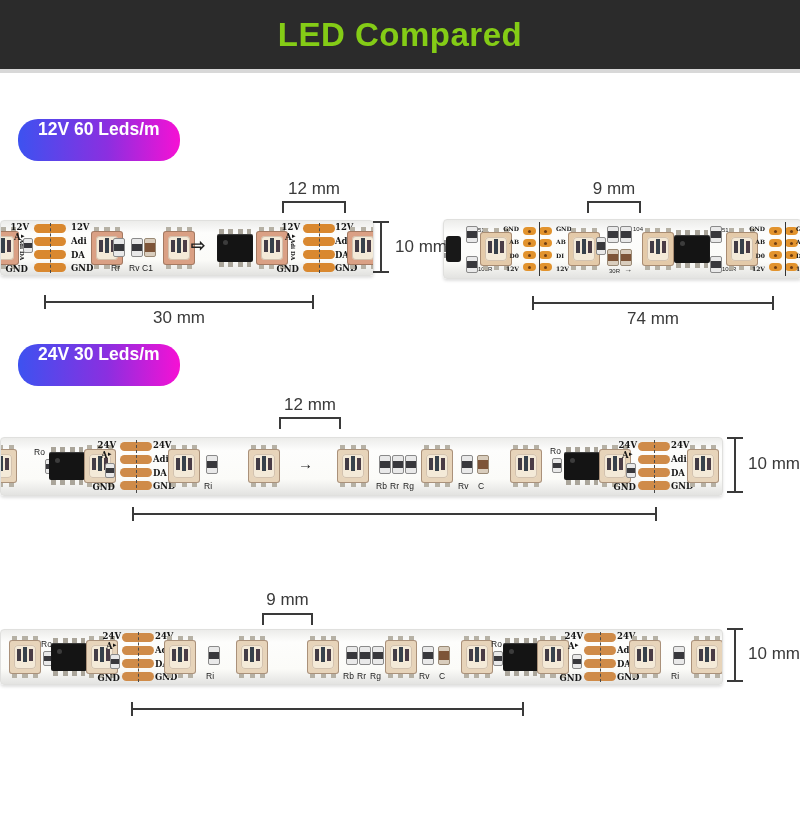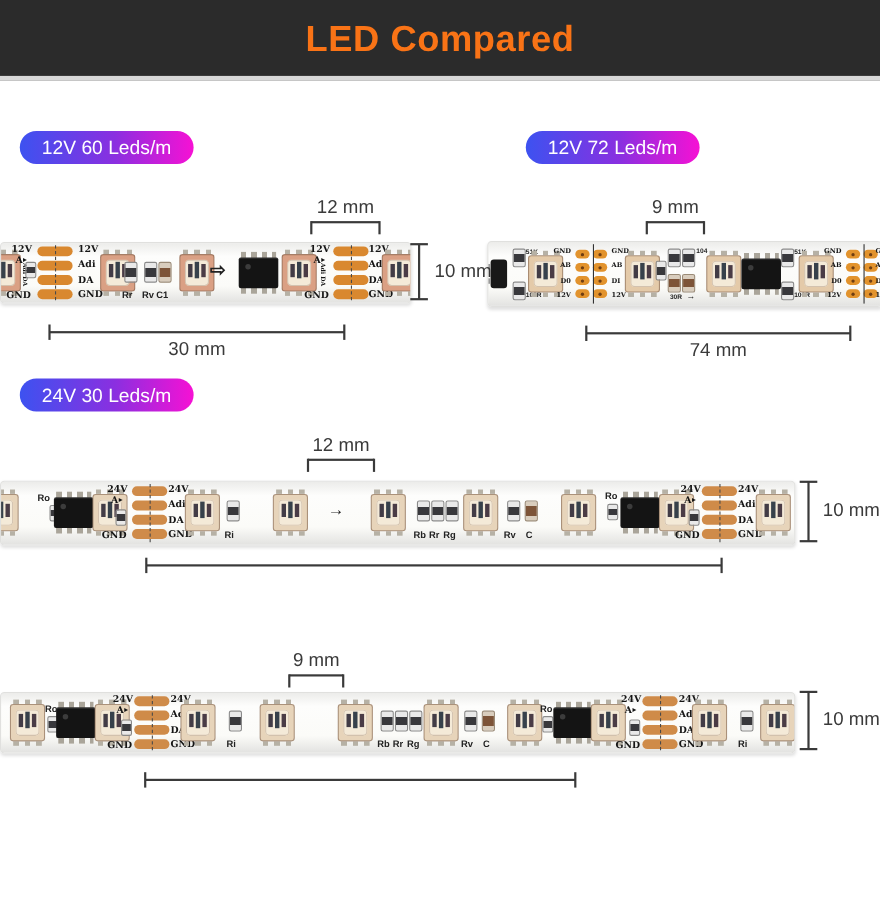--- a/index.html
+++ b/index.html
@@ -1,25 +1,25 @@
 <!DOCTYPE html>
 <html><head>
 <meta charset="utf-8">
 <style>
   html,body{margin:0;padding:0;background:#fff}
   .canvas{position:relative;width:800px;height:821px;background:#ffffff;overflow:hidden;
           font-family:"Liberation Sans",sans-serif}
   
   .hdr{position:absolute;left:0;top:0;width:800px;height:69px;background:#2b2b2b;
        border-bottom:4px solid #d8d8d8;display:flex;align-items:center;justify-content:center}
-  .hdr h1{margin:0;color:#f97316;font-size:33px;font-weight:bold;letter-spacing:.5px}
-  
-  .badge{position:absolute;height:30px;padding:0 20px;border-radius:20px;display:flex;align-items:center;
+  .hdr h1{margin:0;color:#84cc16;font-size:33px;font-weight:bold;letter-spacing:.5px}
+  
+  .badge{position:absolute;height:42px;padding:0 20px;border-radius:20px;display:flex;align-items:flex-start;
          background:linear-gradient(90deg,#3d52f0 0%,#8b2fe0 55%,#f611d4 100%);
-         color:#fff;font-size:17.5px;font-weight:normal;white-space:nowrap}
+         color:#fff;font-size:17.5px;font-weight:bold;white-space:nowrap}
   
   .strip{position:absolute;overflow:hidden;border-radius:4px;border:1px solid #e0e0de;
          background:linear-gradient(180deg,#ececea,#fdfdfc 22%,#fbfbf8 72%,#e3e3e1);
          box-shadow:0 2px 3px rgba(0,0,0,.12)}
   
   .led{position:absolute;width:32px;height:42px;background-repeat:no-repeat;
        background-image:repeating-linear-gradient(90deg,#b6b1a5 0 5px,rgba(0,0,0,0) 5px 10.5px),
                         repeating-linear-gradient(90deg,#b6b1a5 0 5px,rgba(0,0,0,0) 5px 10.5px);
        background-size:26px 4px,26px 4px;background-position:3px 0,3px 100%}
   .led::before{content:"";position:absolute;left:0;right:0;top:4px;bottom:4px;
@@ -63,21 +63,21 @@
         font-family:"DejaVu Serif",serif;font-weight:bold;font-size:8.5px;color:#151515;line-height:1}
   .pcol.small{font-size:6px;height:46px}
   .pcol.ra{width:18px;text-align:right}
   .ecol{position:absolute;height:50px;width:18px;font-family:"DejaVu Serif",serif;font-weight:bold;
         font-size:8.5px;color:#151515;line-height:1}
   .ecol .et{position:absolute;top:0;right:0}
   .ecol .ea{position:absolute;top:10px;left:3px}
   .ecol .ew{position:absolute;top:9px;left:10px;font-size:7px}
   .ecol .ev{position:absolute;top:16px;left:7px;font-size:5.5px;writing-mode:vertical-rl}
   .ecol .eg{position:absolute;bottom:0;right:1px}
-  .clbl{position:absolute;font-family:"Liberation Sans",sans-serif;font-weight:bold;font-size:8.5px;color:#222;line-height:1}
+  .clbl{position:absolute;font-family:"Liberation Sans",sans-serif;font-weight:normal;font-size:8.5px;color:#222;line-height:1}
   .clbl.tiny{font-size:6px}
   .arrow{position:absolute;color:#222;font-weight:bold;line-height:1}
   
   .dimt{position:absolute;font-size:17px;color:#3a3a3a;text-align:center;line-height:1.2}
   .dimt.la{text-align:left}
   .dimh{position:absolute;height:0;border-top:2px solid #3a3a3a}
   .dimh::before,.dimh::after{content:"";position:absolute;width:2px;background:#3a3a3a}
   .dimh::before{left:-1px}.dimh::after{right:-1px}
   .dimh.mid::before,.dimh.mid::after{height:14px;top:-8px}
   .dimh.down::before,.dimh.down::after{height:12px;top:-2px}
@@ -89,23 +89,20 @@
 <body>
 
 <div class="canvas">
 
   <div class="hdr">
     <h1>LED Compared</h1>
   </div>
 
   <div class="badge" style="left:18px;top:119px">
       <span>12V 60 Leds/m</span>
-    </div>
-  <div class="badge" style="left:478px;top:119px">
-      <span>12V 72 Leds/m</span>
     </div>
   <div class="badge" style="left:18px;top:344px">
       <span>24V 30 Leds/m</span>
     </div>
 
   <div class="strip s1" style="left:0;top:220px;width:372px;height:54px">
     <div class="led" style="left:-14px;top:6px"></div>
     <div class="ecol" style="left:10px;top:2px">
       <b class="et">12V</b>
       <b class="ea">A</b>

